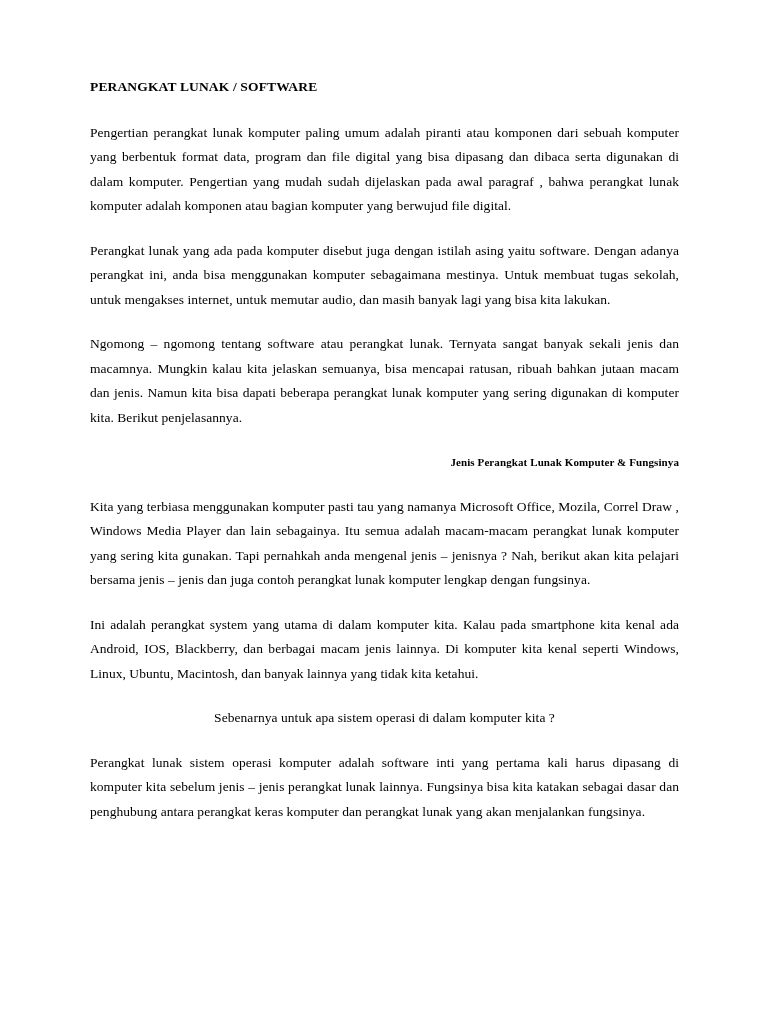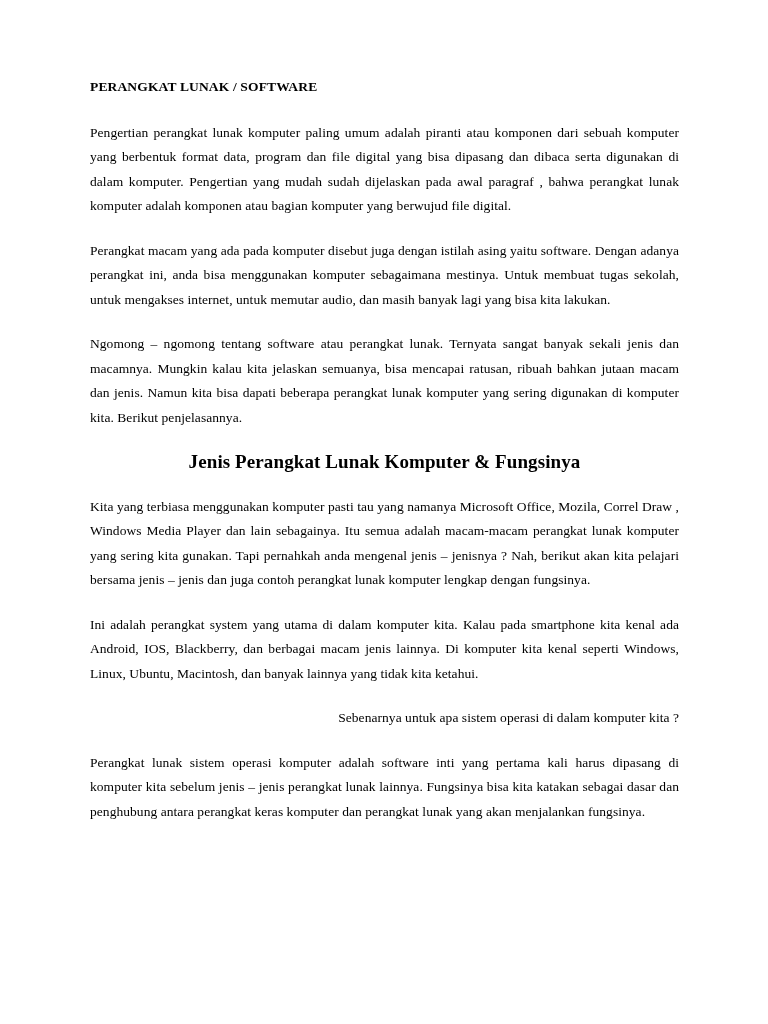--- a/index.html
+++ b/index.html
@@ -30,53 +30,53 @@
   }
   .doc-title {
     font-size: 13.5px;
     font-weight: bold;
     line-height: 24.5px;
     margin: 0 0 21px 0;
     text-align: left;
     letter-spacing: 0.15px;
   }
   .heading {
-    font-size: 19px;
+    font-size: 11px;
     font-weight: bold;
     line-height: 24.5px;
     margin: 0 0 20px 0;
-    text-align: center;
+    text-align: right;
     letter-spacing: 0.1px;
   }
   .para {
     font-size: 13.5px;
     line-height: 24.5px;
     margin: 16px 0 20px 0;
     text-align: justify;
     text-justify: inter-word;
     letter-spacing: 0.05px;
   }
   .para.last {
     margin-bottom: 0;
   }
   .para.noj {
-    text-align: right;
+    text-align: center;
   }
 </style>
 </head>
 <body>
 
 <div class="page">
   <div class="content">
 
     <h1 class="doc-title">PERANGKAT LUNAK / SOFTWARE</h1>
 
     <p class="para">Pengertian perangkat lunak komputer paling umum adalah piranti atau komponen dari sebuah komputer yang berbentuk format data, program dan file digital yang bisa dipasang dan dibaca serta digunakan di dalam komputer. Pengertian yang mudah sudah dijelaskan pada awal paragraf , bahwa perangkat lunak komputer adalah komponen atau bagian komputer yang berwujud file digital.</p>
 
-    <p class="para">Perangkat macam yang ada pada komputer disebut juga dengan istilah asing yaitu software. Dengan adanya perangkat ini, anda bisa menggunakan komputer sebagaimana mestinya. Untuk membuat tugas sekolah, untuk mengakses internet, untuk memutar audio, dan masih banyak lagi yang bisa kita lakukan.</p>
+    <p class="para">Perangkat lunak yang ada pada komputer disebut juga dengan istilah asing yaitu software. Dengan adanya perangkat ini, anda bisa menggunakan komputer sebagaimana mestinya. Untuk membuat tugas sekolah, untuk mengakses internet, untuk memutar audio, dan masih banyak lagi yang bisa kita lakukan.</p>
 
     <p class="para">Ngomong – ngomong tentang software atau perangkat lunak. Ternyata sangat banyak sekali jenis dan macamnya. Mungkin kalau kita jelaskan semuanya, bisa mencapai ratusan, ribuah bahkan jutaan macam dan jenis. Namun kita bisa dapati beberapa perangkat lunak komputer yang sering digunakan di komputer kita. Berikut penjelasannya.</p>
 
     <h2 class="heading">Jenis Perangkat Lunak Komputer &amp; Fungsinya</h2>
 
     <p class="para">Kita yang terbiasa menggunakan komputer pasti tau yang namanya Microsoft Office, Mozila, Correl Draw , Windows Media Player dan lain sebagainya. Itu semua adalah macam-macam perangkat lunak komputer yang sering kita gunakan. Tapi pernahkah anda mengenal jenis – jenisnya ? Nah, berikut akan kita pelajari bersama jenis – jenis dan juga contoh perangkat lunak komputer lengkap dengan fungsinya.</p>
 
 
     <p class="para">Ini adalah perangkat system yang utama di dalam komputer kita. Kalau pada smartphone kita kenal ada Android, IOS, Blackberry, dan berbagai macam jenis lainnya. Di komputer kita kenal seperti Windows, Linux, Ubuntu, Macintosh, dan banyak lainnya yang tidak kita ketahui.</p>
 

